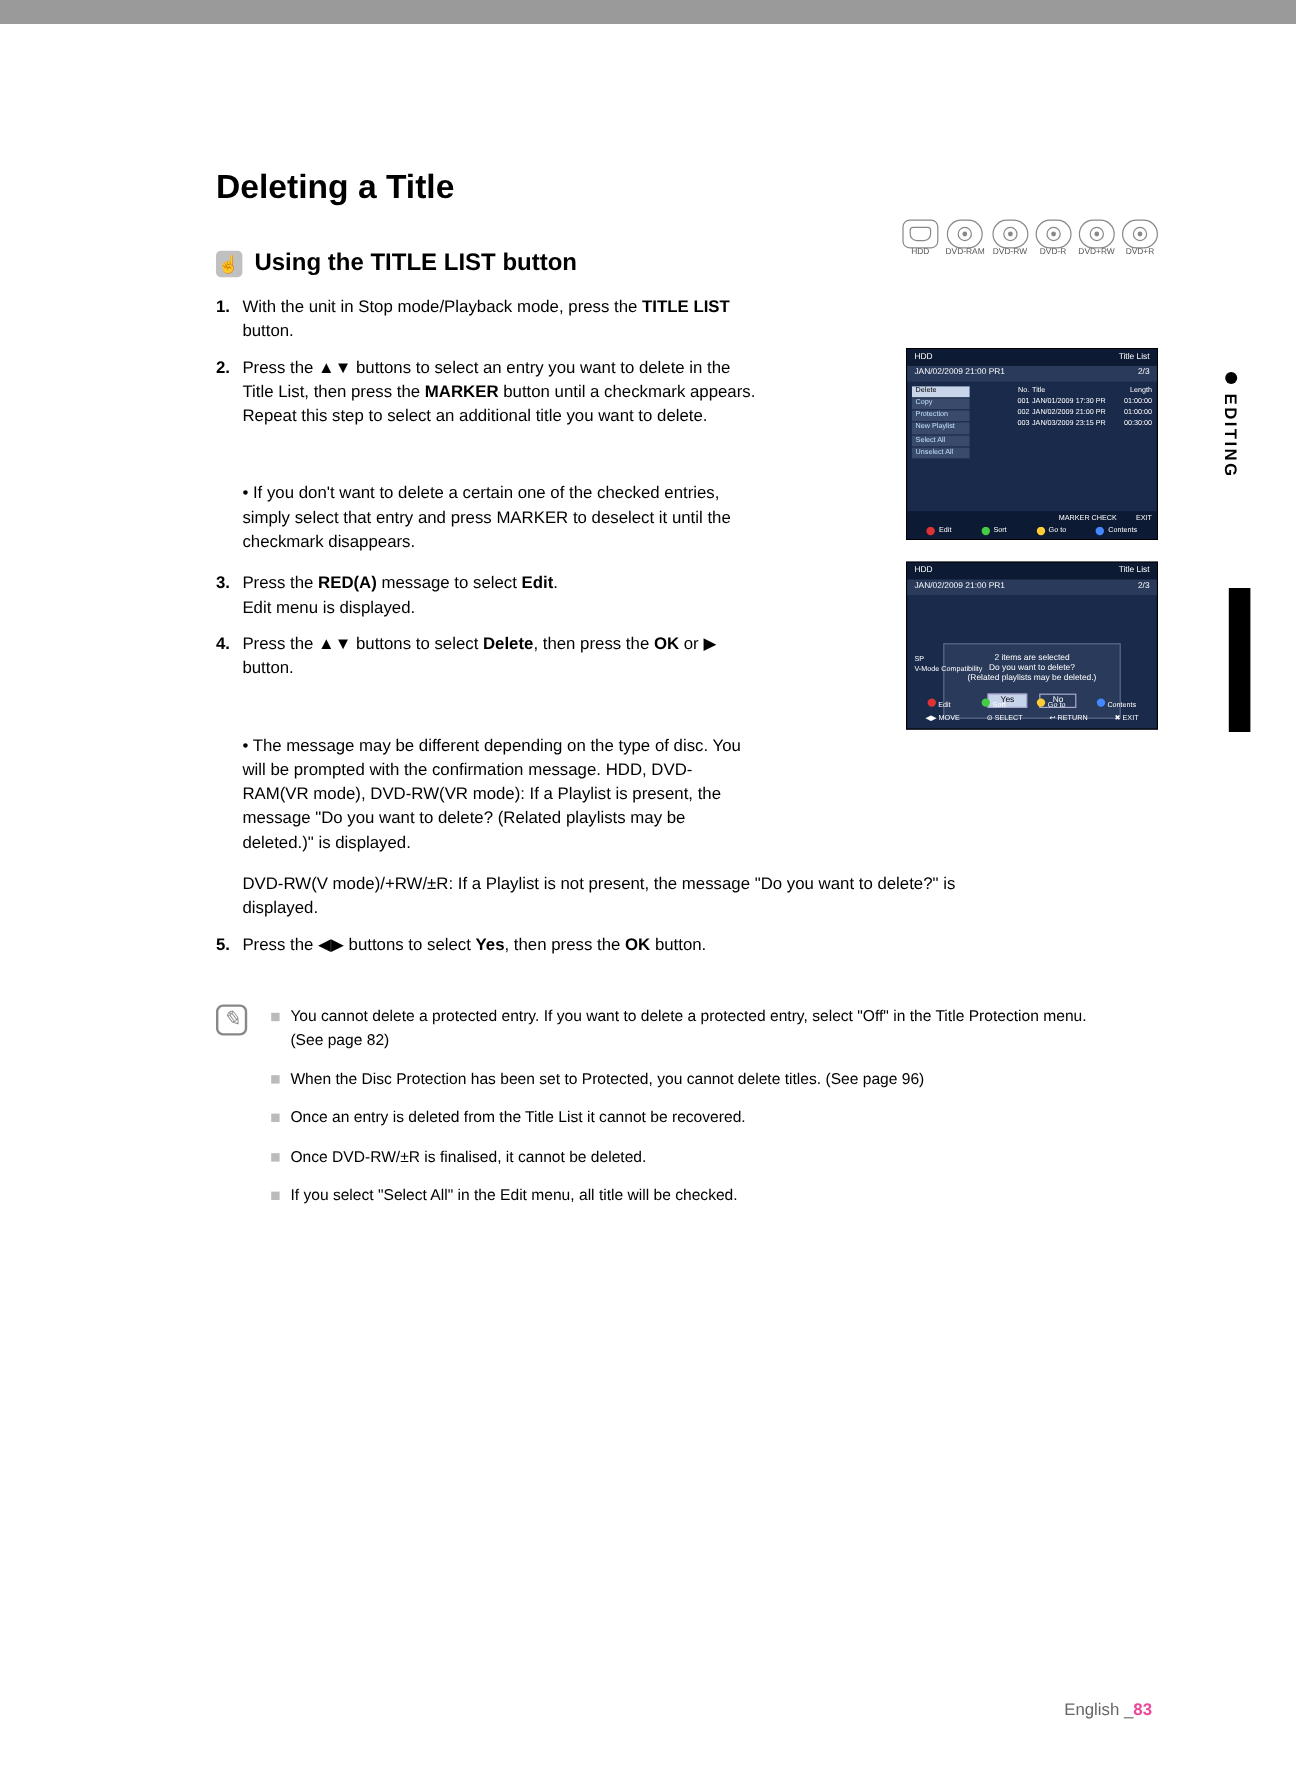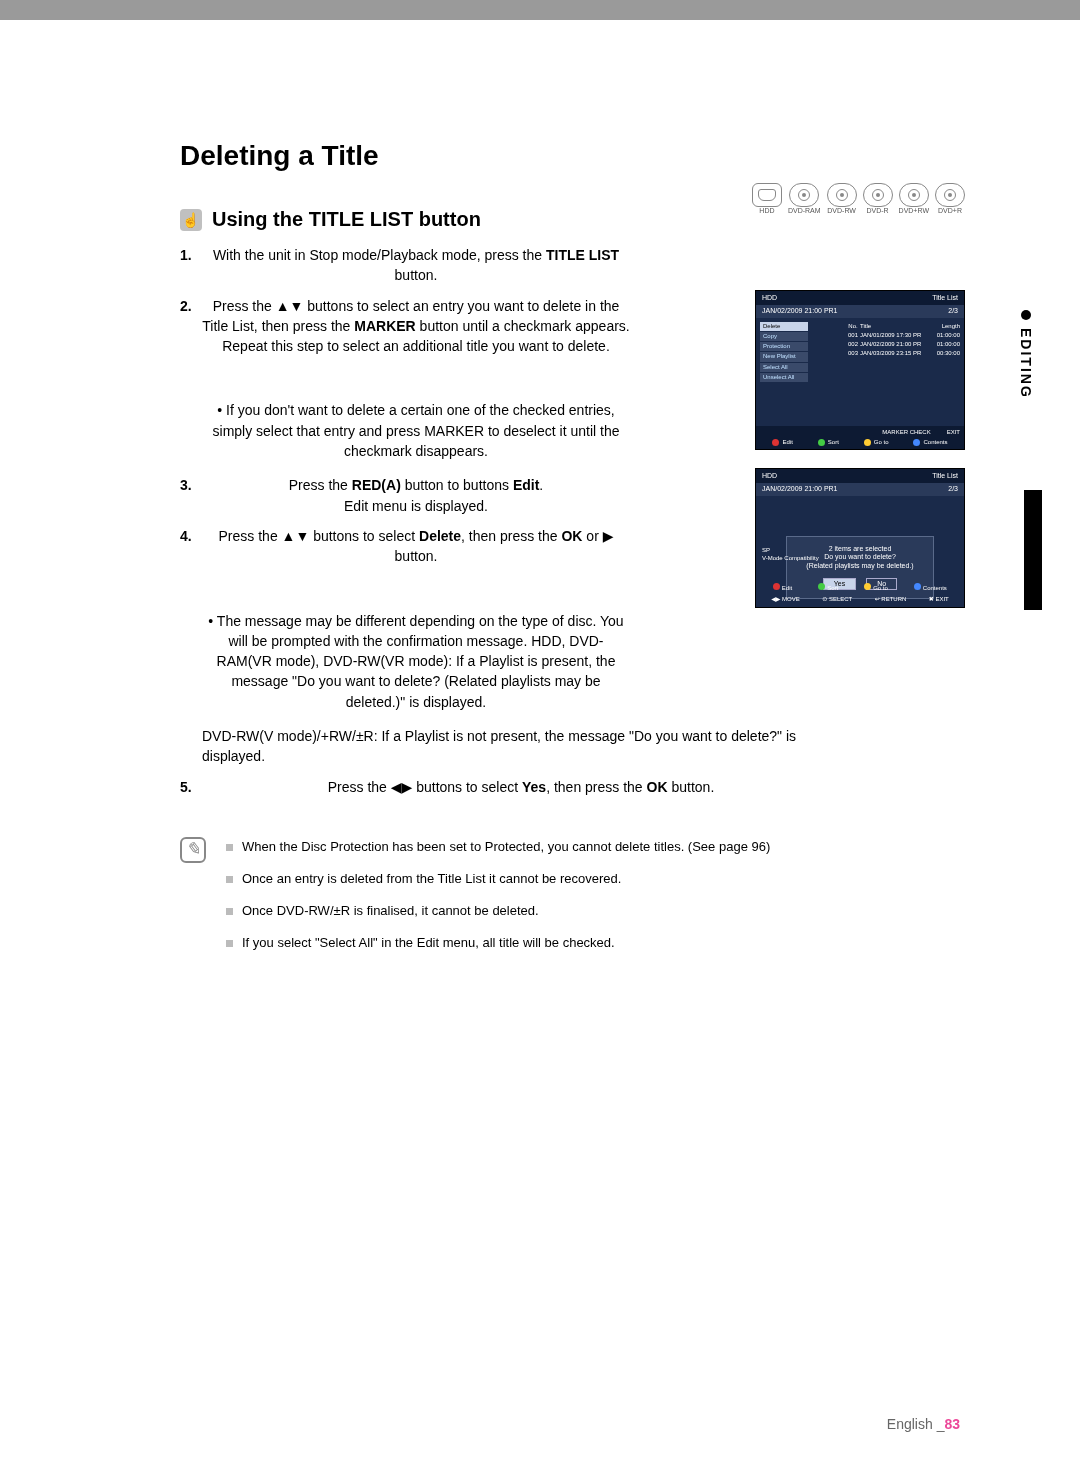--- a/index.html
+++ b/index.html
@@ -59,21 +59,21 @@
   ol.steps > li {
     font-size: 14px;
     line-height: 1.45;
     margin-bottom: 10px;
     display: flex;
   }
   .num {
     font-weight: bold;
     min-width: 22px;
   }
-  .step-body { flex: 1; text-align: center; }
+  .step-body { flex: 1; }
   .bold { font-weight: bold; }
   ul.sub {
     list-style: none;
     margin-top: 6px;
   }
   ul.sub > li::before { content: "• "; }
   ul.sub > li { margin-bottom: 4px; margin-top: 44px; }
 
   .wide { max-width: 660px; }
 
@@ -319,21 +319,21 @@
         <span class="step-body">
           <span>Press the ▲▼ buttons to select an entry you want to delete in the Title List, then press the </span><span class="bold">MARKER</span><span> button until a checkmark appears. Repeat this step to select an additional title you want to delete.</span>
           <ul class="sub">
               <li>If you don't want to delete a certain one of the checked entries, simply select that entry and press MARKER to deselect it until the checkmark disappears.</li>
             </ul>
         </span>
       </li>
       <li>
         <span class="num">3.</span>
         <span class="step-body">
-          <span>Press the </span><span class="bold">RED(A)</span><span> button to buttons </span><span class="bold">Edit</span><span>.</span><br>
+          <span>Press the </span><span class="bold">RED(A)</span><span> message to select </span><span class="bold">Edit</span><span>.</span><br>
           <span>Edit menu is displayed.</span>
         </span>
       </li>
       <li>
         <span class="num">4.</span>
         <span class="step-body">
           <span>Press the ▲▼ buttons to select </span><span class="bold">Delete</span><span>, then press the </span><span class="bold">OK</span><span> or ▶ button.</span>
           <ul class="sub">
               <li>The message may be different depending on the type of disc. You will be prompted with the confirmation message. HDD, DVD-RAM(VR mode), DVD-RW(VR mode): If a Playlist is present, the message "Do you want to delete? (Related playlists may be deleted.)" is displayed.</li>
             </ul>
@@ -346,20 +346,21 @@
         <span class="num">5.</span>
         <span class="step-body">
           <span>Press the ◀▶ buttons to select </span><span class="bold">Yes</span><span>, then press the </span><span class="bold">OK</span><span> button.</span>
         </span>
       </li>
     </ol>
 
     <div class="note-block">
       <div class="note-icon">✎</div>
       <ul class="note-list">
+        <li>You cannot delete a protected entry. If you want to delete a protected entry, select "Off" in the Title Protection menu. (See page 82)</li>
         <li>When the Disc Protection has been set to Protected, you cannot delete titles. (See page 96)</li>
         <li>Once an entry is deleted from the Title List it cannot be recovered.</li>
         <li>Once DVD-RW/±R is finalised, it cannot be deleted.</li>
         <li>If you select "Select All" in the Edit menu, all title will be checked.</li>
       </ul>
     </div>
   </div>
 
   <div class="osd osd1">
     <div class="osd-header">

